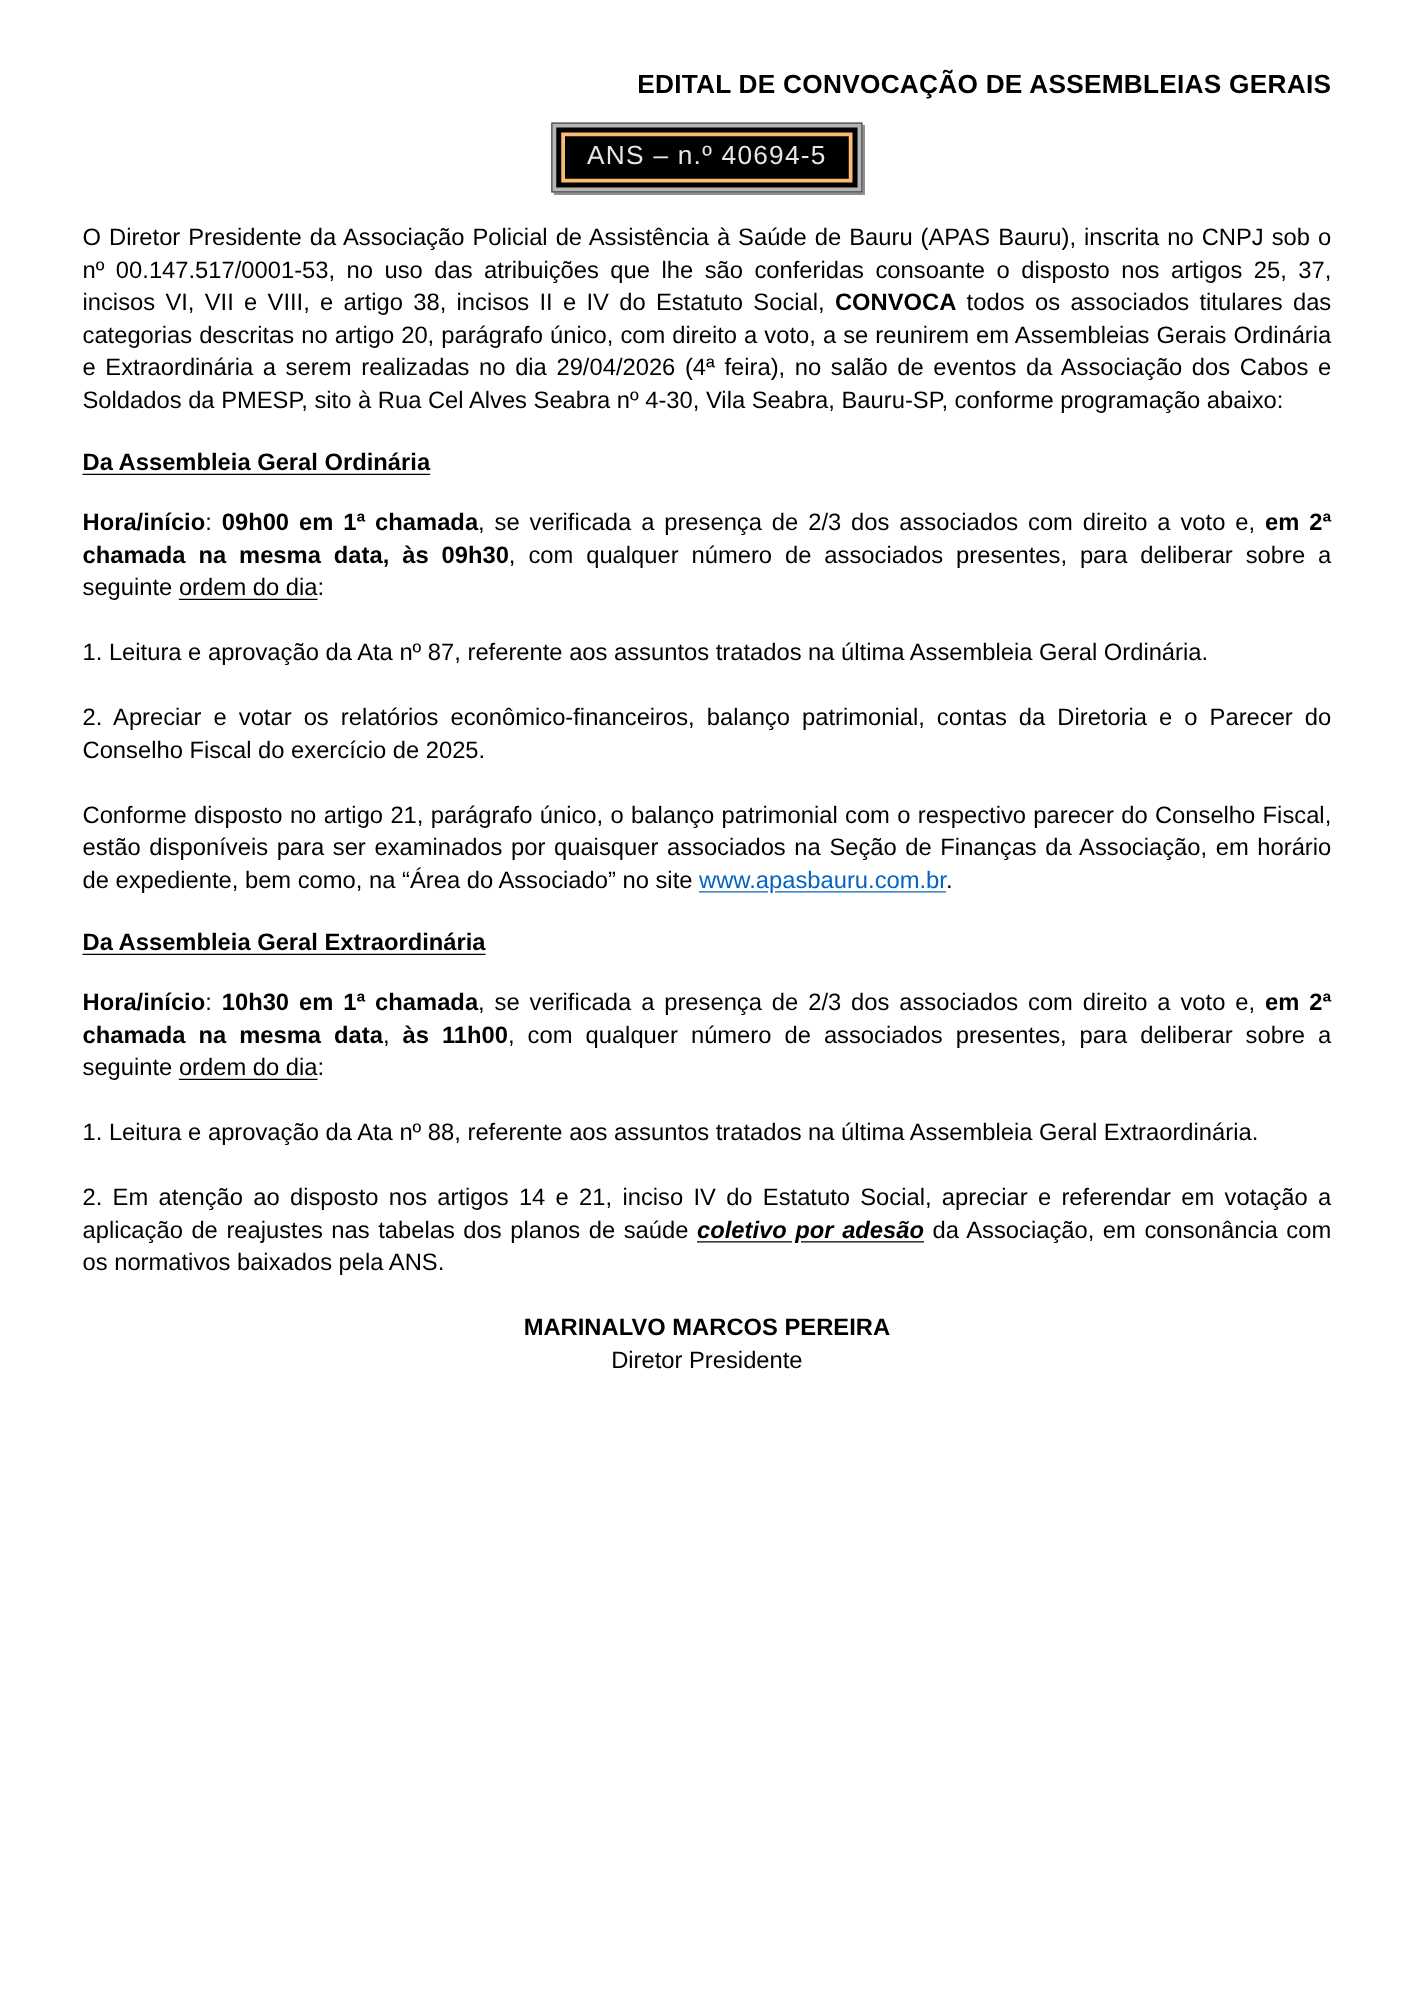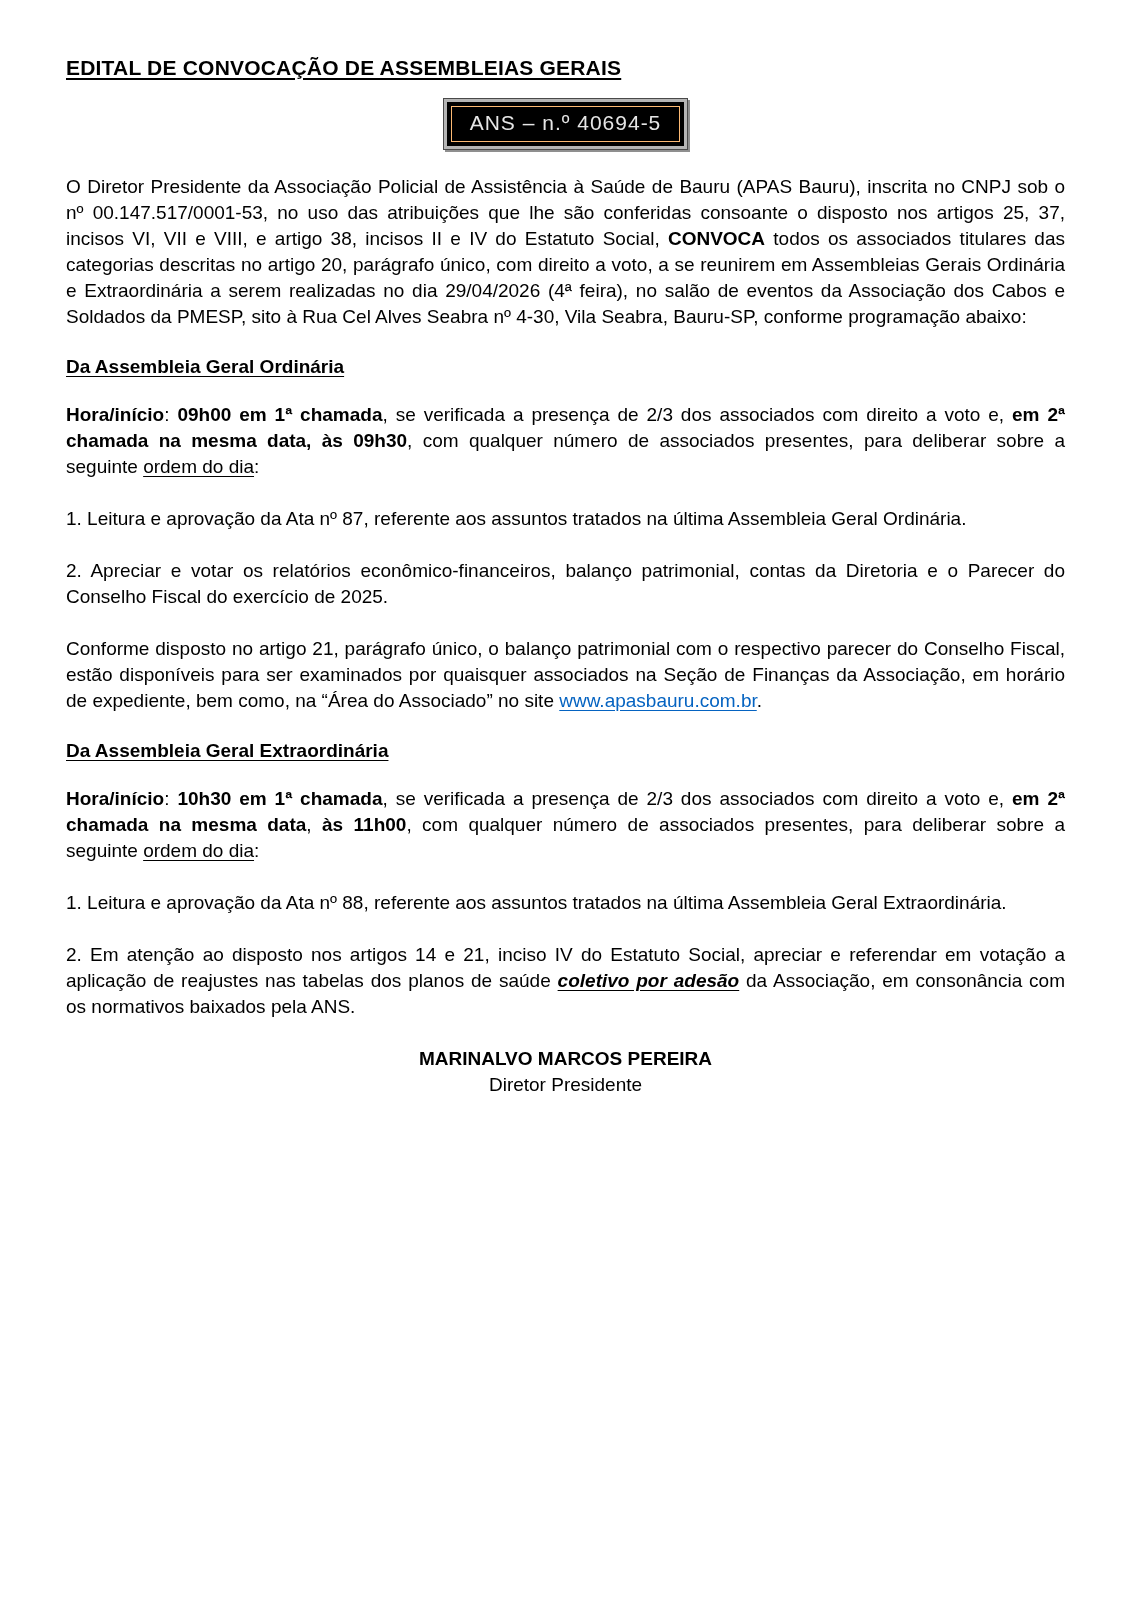--- a/index.html
+++ b/index.html
@@ -17,42 +17,41 @@
     -webkit-font-smoothing:antialiased;
   }
   .page{
     width:1131px; height:1600px;
     padding:56px 66px 40px 66px;
     background:#ffffff;
     overflow:hidden;
   }
   .doc-title{
     font-size:21px; font-weight:bold;
-    text-align:left;
-    text-decoration:underline;
+    text-align:right;
     text-underline-offset:3px;
     margin:0 0 18px 0;
     letter-spacing:.2px;
   }
   .badge-row{
     display:flex; justify-content:center;
     margin:0 0 24px 0;
   }
   .ans-badge{
     background:#b5b5b5;
     border:1px solid #4a4a4a;
     padding:3px;
     box-shadow:2px 2px 0 #8f8f8f;
   }
   .ans-badge-black{
     background:var(--badge_bg);
     padding:4px;
   }
   .ans-badge-text{
-    border:1px solid #fdba74;
+    border:3px solid #fdba74;
     color:var(--badge_text);
     font-size:21px;
     padding:4px 18px 6px 18px;
     letter-spacing:1px;
     white-space:nowrap;
   }
   p.body-text{
     font-size:19px;
     line-height:26px;
     text-align:justify;

